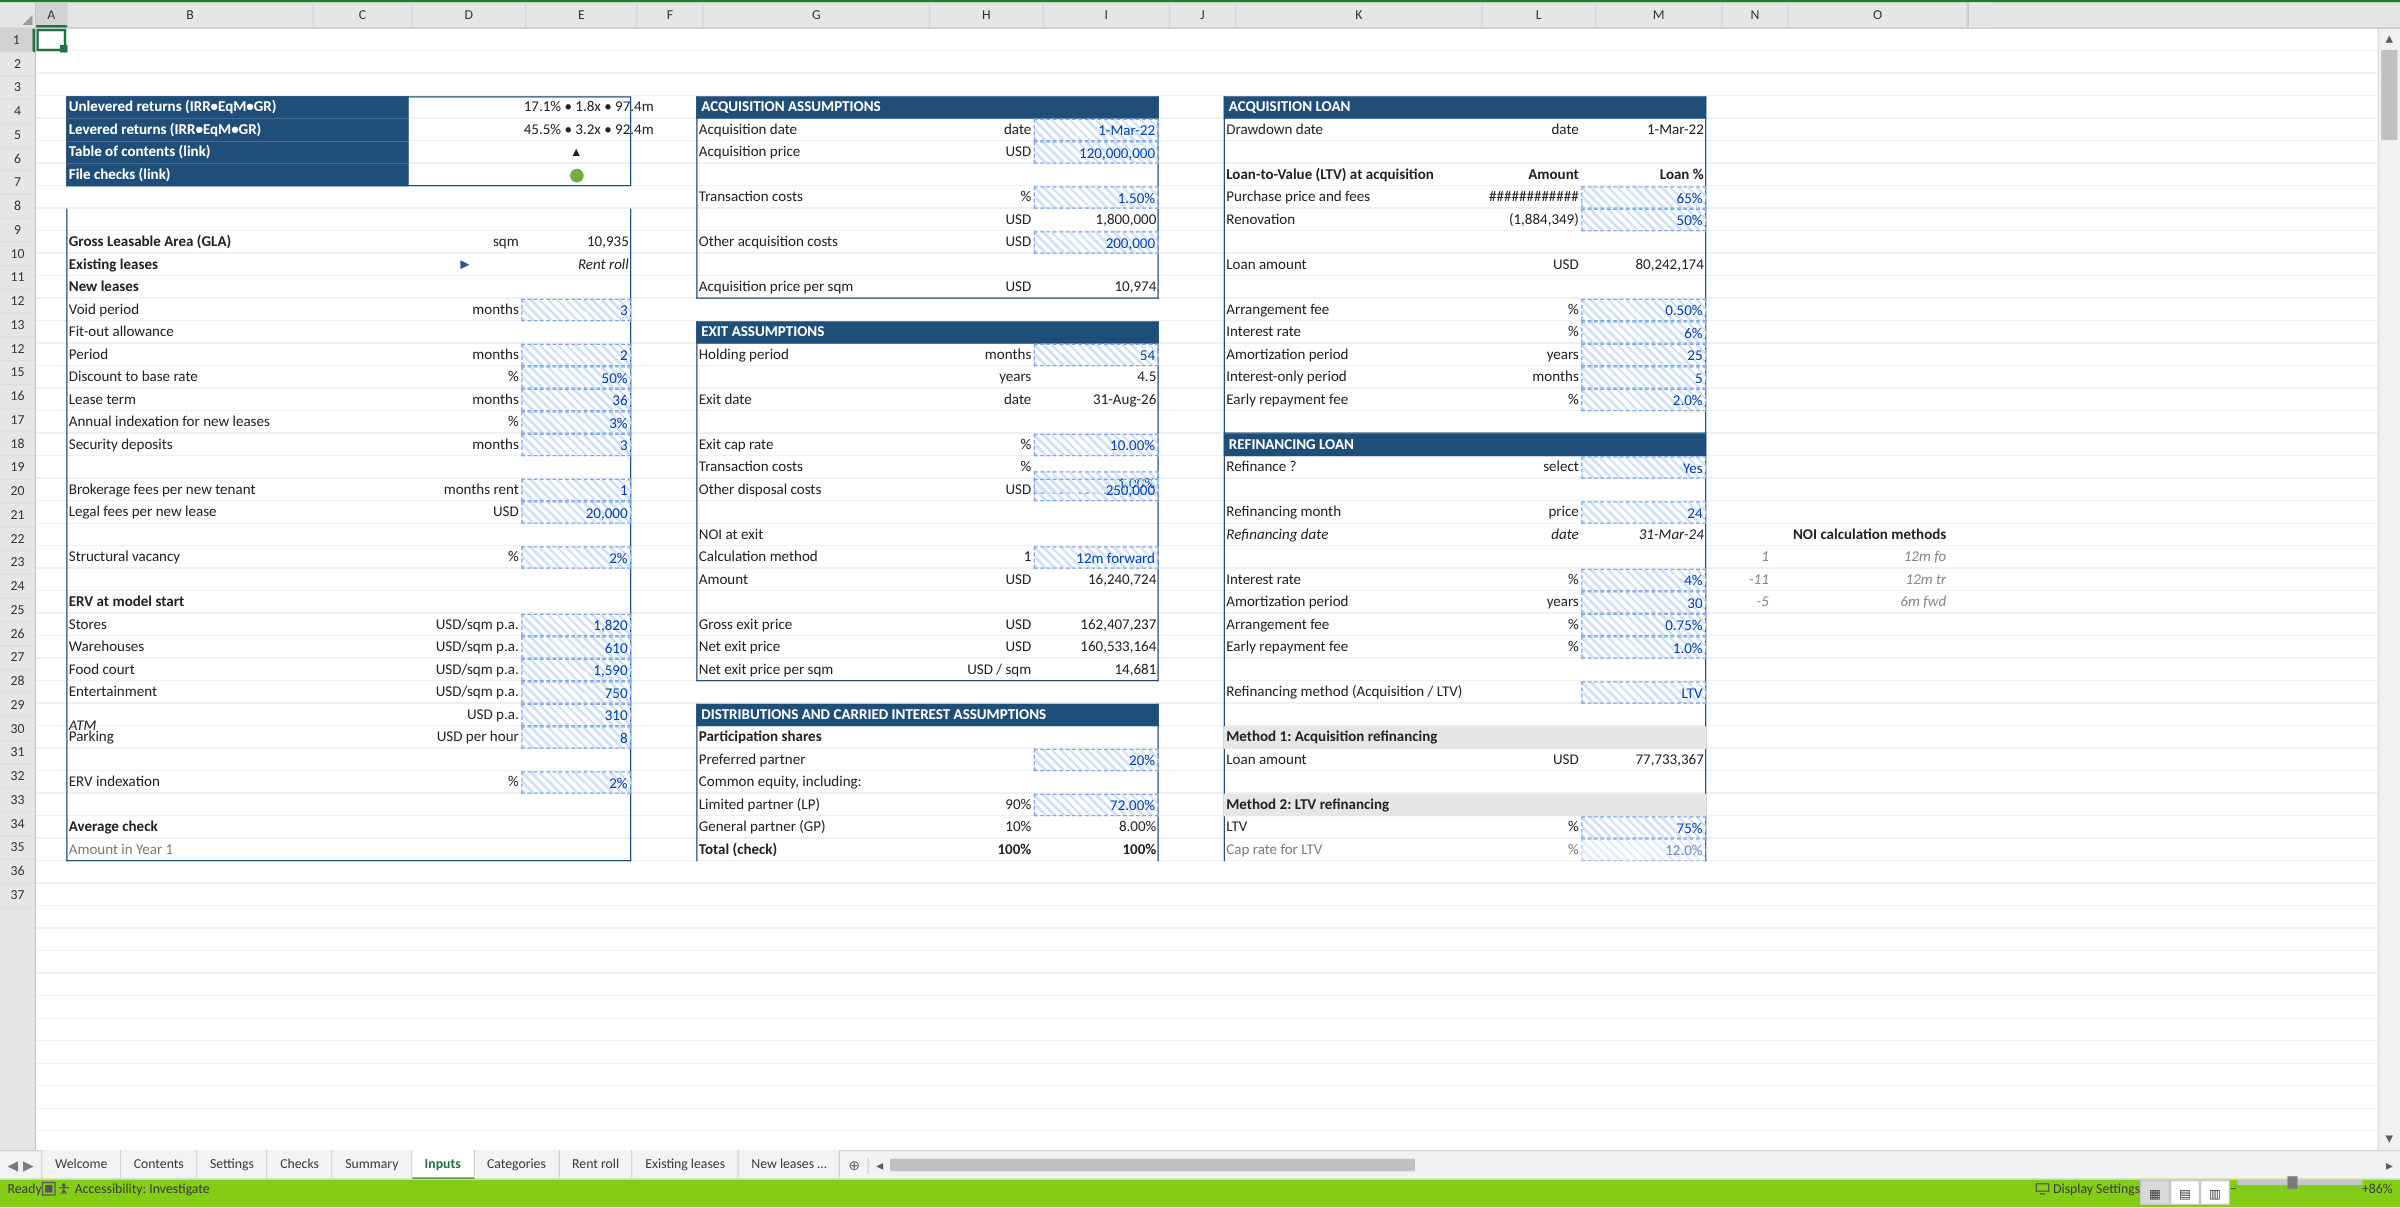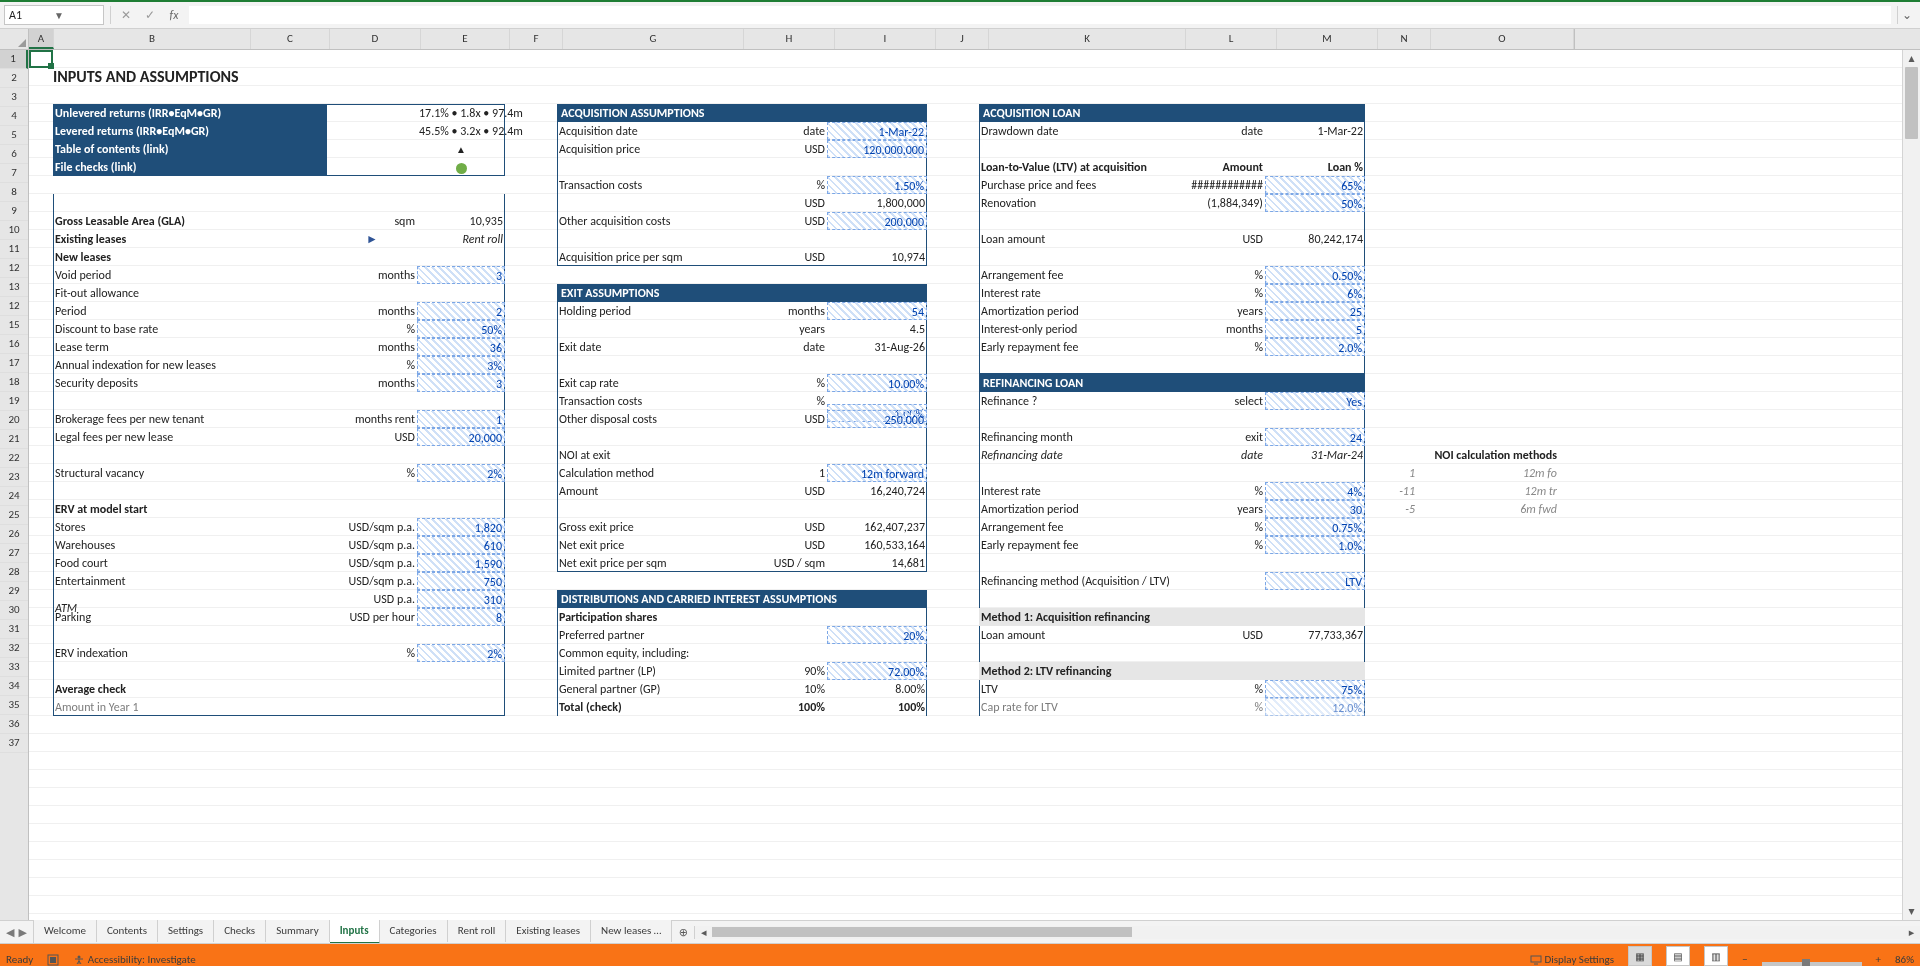--- a/index.html
+++ b/index.html
@@ -157,52 +157,40 @@
   .hscroll{
     flex:1; display:flex; align-items:center; border-left:1px solid #d0d0d0;
     background:#f1f1f1;
   }
   .hscroll .arrow{width:17px; text-align:center; color:#5a5a5a;}
   .hscroll .track{flex:1; height:12px; position:relative;}
   .hscroll .thumb{position:absolute; left:0; top:1px; width:420px; height:10px; background:#c1c1c1;}
 
   
   .status-bar{
-    display:flex; align-items:flex-end; height:22px; background:#f97316; border-top:1px solid #d0d0d0;
-    font-size:11px; color:#3c3c3c; padding:0 6px; gap:14px;
+    display:flex; align-items:flex-start; height:22px; background:#84cc16; border-top:1px solid #d0d0d0;
+    font-size:11px; color:#3c3c3c; padding:0 6px; 
   }
   .status-bar .spacer{flex:1;}
   .view-btn{
     width:22px; height:18px; border:1px solid #c6c6c6; display:flex; align-items:center; justify-content:center; background:#fff; font-size:10px;
   }
   .view-btn.active{background:#d9d9d9;}
   .zoom-slider{ width:100px; height:4px; background:#c6c6c6; position:relative;}
   .zoom-slider .knob{position:absolute; top:-3px; left:40%; width:8px; height:10px; background:#7a7a7a;}
   svg.ico{width:12px;height:12px;vertical-align:middle;}
 
   .title-big{ font-size:16px; font-weight:bold; padding-left:0;}
   .gray-text{color:#888;}
 </style>
 </head>
 <body>
 
 <div class="app">
 
-  <div class="formula-bar">
-    <div class="name-box">
-      <span>A1</span>
-      <span class="dd">▼</span>
-    </div>
-    <div class="fb-sep"></div>
-    <div class="fb-btn">✕</div>
-    <div class="fb-btn">✓</div>
-    <div class="fb-btn fx">fx</div>
-    <div class="formula-input"></div>
-    <div class="fb-expand">⌄</div>
-  </div>
 
   <div class="col-headers">
     <div class="corner"></div>
     <div class="ch cw-A sel">A</div>
     <div class="ch cw-B">B</div>
     <div class="ch cw-C">C</div>
     <div class="ch cw-D">D</div>
     <div class="ch cw-E">E</div>
     <div class="ch cw-F">F</div>
     <div class="ch cw-G">G</div>
@@ -253,21 +241,20 @@
         <div class="rh">32</div>
         <div class="rh">33</div>
         <div class="rh">34</div>
         <div class="rh">35</div>
         <div class="rh">36</div>
         <div class="rh">37</div>
       </div>
 
     <div class="cells" id="cells">
       <div class="active-cell" style="left:0; top:0;"></div>
-    <div class="c title-big" style="position: absolute; left: 24px; top: 18px; width: 452px;">INPUTS AND ASSUMPTIONS</div>
         <div class="ret-box-border" style="position: absolute; left: 24px; top: 54px; width: 452px; height: 72px; box-sizing: border-box; pointer-events: none;"></div>
         <div class="" style="position: absolute; left: 24px; top: 54px; width: 274px; height: 18px; box-sizing: border-box; pointer-events: none; background: rgb(31, 78, 121);"></div>
         <div class="" style="position: absolute; left: 24px; top: 72px; width: 274px; height: 18px; box-sizing: border-box; pointer-events: none; background: rgb(31, 78, 121);"></div>
         <div class="" style="position: absolute; left: 24px; top: 90px; width: 274px; height: 18px; box-sizing: border-box; pointer-events: none; background: rgb(31, 78, 121);"></div>
         <div class="" style="position: absolute; left: 24px; top: 108px; width: 274px; height: 18px; box-sizing: border-box; pointer-events: none; background: rgb(31, 78, 121);"></div>
         <div class="c bold" style="position: absolute; left: 24px; top: 54px; width: 274px; color: rgb(255, 255, 255);">Unlevered returns (IRR•EqM•GR)</div>
         <div class="c right" style="position: absolute; left: 388px; top: 54px; width: 88px;">17.1% • 1.8x • 97.4m</div>
         <div class="c bold" style="position: absolute; left: 24px; top: 72px; width: 274px; color: rgb(255, 255, 255);">Levered returns (IRR•EqM•GR)</div>
         <div class="c right" style="position: absolute; left: 388px; top: 72px; width: 88px;">45.5% • 3.2x • 92.4m</div>
         <div class="c bold" style="position: absolute; left: 24px; top: 90px; width: 274px; color: rgb(255, 255, 255);">Table of contents (link)</div>
@@ -434,21 +421,21 @@
         <div class="c right blue-input" style="position: absolute; left: 1236px; top: 270px; width: 100px;">5</div>
         <div class="c " style="position: absolute; left: 950px; top: 288px; width: 196px;">Early repayment fee</div>
         <div class="c right" style="position: absolute; left: 1146px; top: 288px; width: 90px;">%</div>
         <div class="c right blue-input" style="position: absolute; left: 1236px; top: 288px; width: 100px;">2.0%</div>
         <div class="c hdr" style="position: absolute; left: 950px; top: 324px; width: 386px;">REFINANCING LOAN</div>
         <div class="sec-border-l sec-border-r" style="position: absolute; left: 950px; top: 324px; width: 386px; height: 342px; box-sizing: border-box; pointer-events: none;"></div>
         <div class="c " style="position: absolute; left: 950px; top: 342px; width: 196px;">Refinance ?</div>
         <div class="c right" style="position: absolute; left: 1146px; top: 342px; width: 90px;">select</div>
         <div class="c right blue-input" style="position: absolute; left: 1236px; top: 342px; width: 100px;">Yes</div>
         <div class="c " style="position: absolute; left: 950px; top: 378px; width: 196px;">Refinancing month</div>
-        <div class="c right" style="position: absolute; left: 1146px; top: 378px; width: 90px;">exit</div>
+        <div class="c right" style="position: absolute; left: 1146px; top: 378px; width: 90px;">price</div>
         <div class="c right blue-input" style="position: absolute; left: 1236px; top: 378px; width: 100px;">24</div>
         <div class="c italic" style="position: absolute; left: 950px; top: 396px; width: 196px;">Refinancing date</div>
         <div class="c right italic" style="position: absolute; left: 1146px; top: 396px; width: 90px;">date</div>
         <div class="c right italic" style="position: absolute; left: 1236px; top: 396px; width: 100px;">31-Mar-24</div>
         <div class="c " style="position: absolute; left: 950px; top: 432px; width: 196px;">Interest rate</div>
         <div class="c right" style="position: absolute; left: 1146px; top: 432px; width: 90px;">%</div>
         <div class="c right blue-input" style="position: absolute; left: 1236px; top: 432px; width: 100px;">4%</div>
         <div class="c " style="position: absolute; left: 950px; top: 450px; width: 196px;">Amortization period</div>
         <div class="c right" style="position: absolute; left: 1146px; top: 450px; width: 90px;">years</div>
         <div class="c right blue-input" style="position: absolute; left: 1236px; top: 450px; width: 100px;">30</div>

